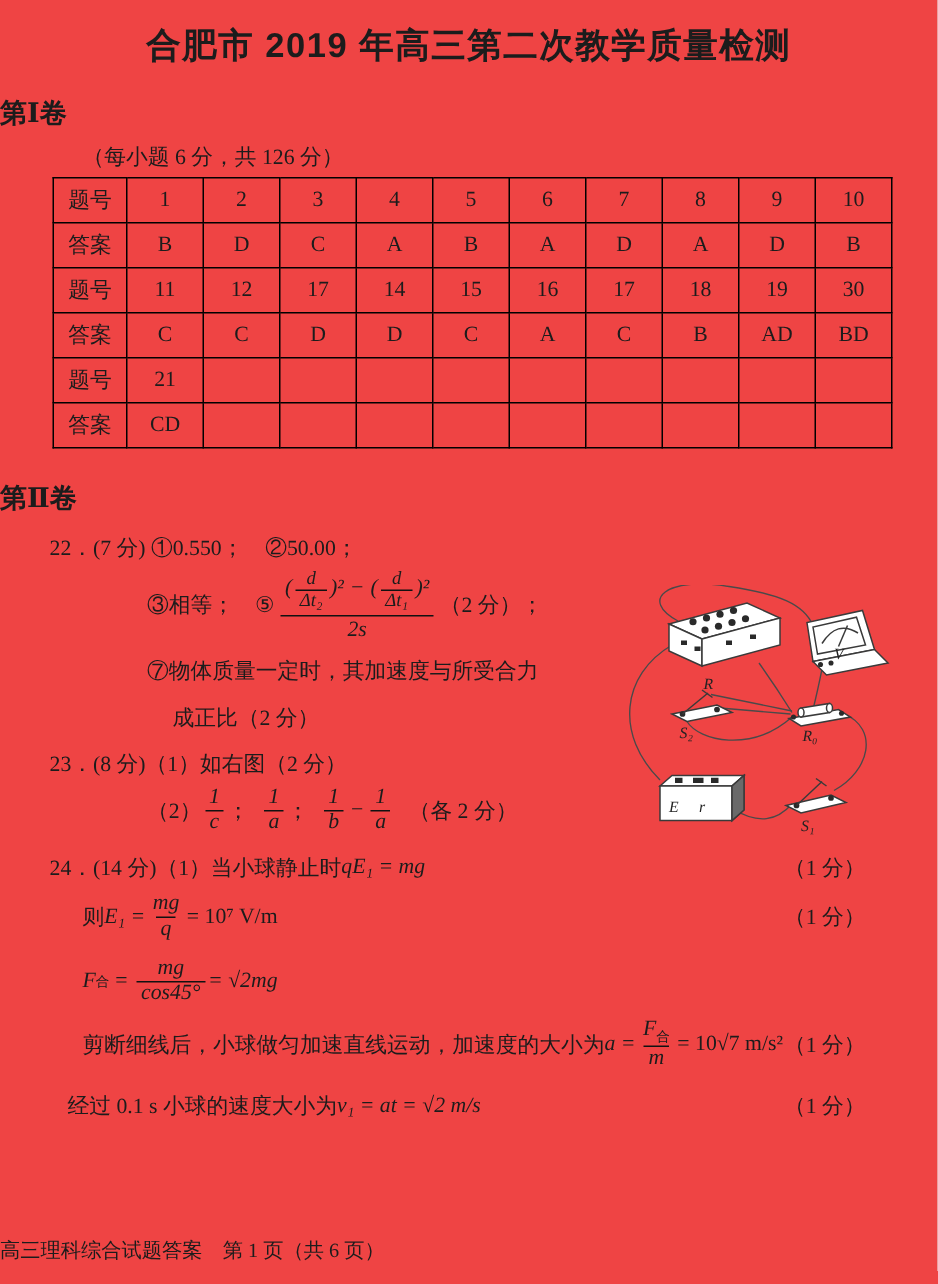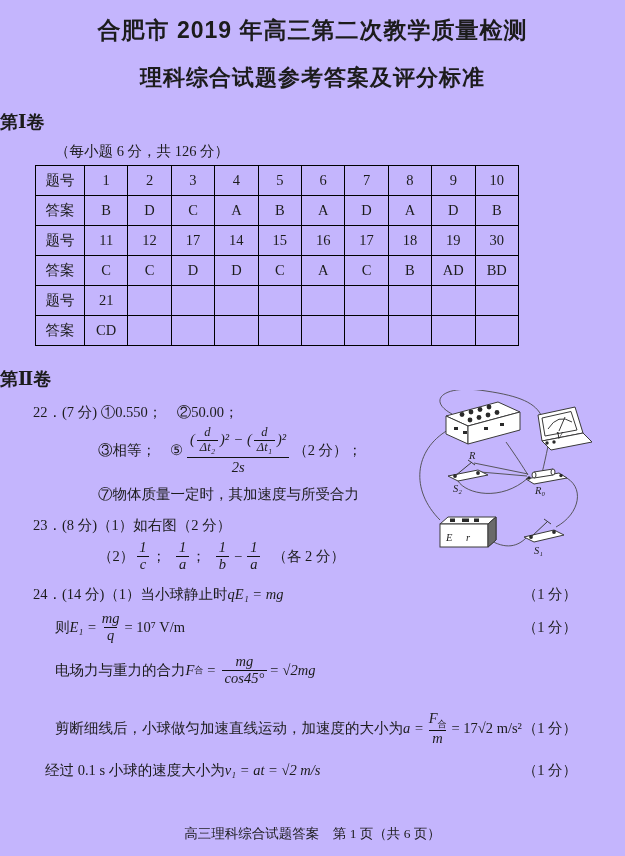--- a/index.html
+++ b/index.html
@@ -1,35 +1,35 @@
 <!DOCTYPE html>
 <html><head>
 <meta charset="utf-8">
 <style>
   * { margin:0; padding:0; box-sizing:border-box; }
   html,body { background:#e8e8e8; }
   .page {
-    width:625px; height:856px; background:#c4b5fd; position:relative;
+    width:625px; height:856px; background:#ef4444; position:relative;
     margin:0 auto; overflow:hidden; color:#1c1c1c;
     font-family:"Liberation Serif","DejaVu Serif",serif; font-size:14.5px;
   }
   .doc-title {
     padding-top:15px; text-align:center; font-weight:bold; font-size:23px;
     font-family:"Liberation Sans","DejaVu Sans",sans-serif; letter-spacing:1px;
   }
   .doc-subtitle {
     margin-top:17px; text-align:center; font-weight:bold; font-size:22px;
     font-family:"Liberation Sans","DejaVu Sans",sans-serif; letter-spacing:1px;
   }
   .section-head {
     margin-top:17px; text-align:left; font-weight:bold; font-size:18px;
   }
   .note { margin:8px 0 0 55px; }
   table.answers {
-    margin:4px 0 0 35px; width:484px; border-collapse:collapse; table-layout:fixed;
+    margin:4px 0 0 35px; width:560px; border-collapse:collapse; table-layout:fixed;
   }
   table.answers td {
     border:1px solid #000; height:30px; text-align:center; vertical-align:middle;
     font-size:14.5px; overflow:hidden;
   }
   table.answers td:first-child { width:49px; }
   .sec2 { margin-top:21px; }
   .body-block { margin-left:33px; position:relative; }
   .line { margin-top:12px; display:flex; align-items:center; }
   .score-right { margin-left:auto; padding-right:48px; white-space:nowrap; }
@@ -48,36 +48,35 @@
   .bigfrac {
     display:inline-flex; flex-direction:column; align-items:center;
     vertical-align:middle; margin:0 4px; line-height:1.1;
   }
   .bigfrac .bf-num { display:inline-flex; align-items:center; padding:0 3px 2px; font-style:italic; }
   .bigfrac .bf-den { border-top:1px solid #111; align-self:stretch; text-align:center; padding:2px 3px 0; font-style:italic; }
   .bigfrac .frac { font-size:12.5px; }
   sub.cnsub { font-size:9px; font-style:normal; }
   .footer {
     position:absolute; bottom:13px; left:0; width:100%;
-    text-align:center; font-size:13.5px;
+    text-align:left; font-size:13.5px;
   }
   
   .diagram { position:absolute; left:406px; top:390px; width:214px; height:178px; }
   .diagram svg text {
     font-family:"Liberation Serif","DejaVu Serif",serif; font-style:italic;
     font-size:10.5px; fill:#222;
   }
 </style>
 </head>
 <body>
 
 <div class="page">
 
   <div class="doc-title">合肥市 2019 年高三第二次教学质量检测</div>
-  <div class="doc-subtitle">理科综合试题参考答案及评分标准</div>
 
   <div class="section-head">第Ⅰ卷</div>
   <div class="note">（每小题 6 分，共 126 分）</div>
 
   <table class="answers">
     <tbody>
         <tr>
           <td>题号</td>
           <td>1</td>
           <td>2</td>
@@ -184,20 +183,23 @@
             </span>
             <span>)²</span>
         </span>
         <span class="bf-den">2s</span>
       </span>
       <span>（2 分）；</span>
     </div>
     <div class="line ind2" style="margin-top:10px;">
       <span>⑦物体质量一定时，其加速度与所受合力</span>
     </div>
+    <div class="line ind3">
+      <span>成正比（2 分）</span>
+    </div>
   </div>
 
   <div class="body-block">
     <div class="line">
       <span>23．(8 分)（1）如右图（2 分）</span>
     </div>
     <div class="line ind2" style="margin-top:5px;">
       <span>（2）</span>
       <span class="frac">
           <span class="fr-num">1</span>
@@ -235,38 +237,37 @@
       <span>则 </span>
       <span class="math">E₁ =</span>
       <span class="frac">
           <span class="fr-num">mg</span>
           <span class="fr-den">q</span>
         </span>
       <span class="upright">= 10⁷ V/m</span>
       <span class="score-right">（1 分）</span>
     </div>
     <div class="line ind1" style="margin-top:10px;">
-      <span>电场力与重力的合力 </span>
       <span class="math">F</span>
         <sub class="cnsub">合</sub>
       <span style="padding:0 4px;">=</span>
       <span class="frac">
           <span class="fr-num">mg</span>
           <span class="fr-den">cos45°</span>
         </span>
       <span class="math">= √2mg</span>
     </div>
-    <div class="line ind1" style="margin-top:24px;">
+    <div class="line ind1" style="margin-top:8px;">
       <span>剪断细线后，小球做匀加速直线运动，加速度的大小为 </span>
       <span class="math">a =</span>
       <span class="frac">
           <span class="fr-num"><span>F</span><sub class="cnsub">合</sub></span>
           <span class="fr-den">m</span>
         </span>
-      <span class="upright">= 17√2 m/s²</span>
+      <span class="upright">= 10√7 m/s²</span>
       <span class="score-right">（1 分）</span>
     </div>
     <div class="line ind1" style="margin-top:14px;margin-left:12px;">
       <span>经过 0.1 s 小球的速度大小为 </span>
       <span class="math">v₁ = at = √2 m/s</span>
       <span class="score-right">（1 分）</span>
     </div>
   </div>
 
   <div class="diagram">

